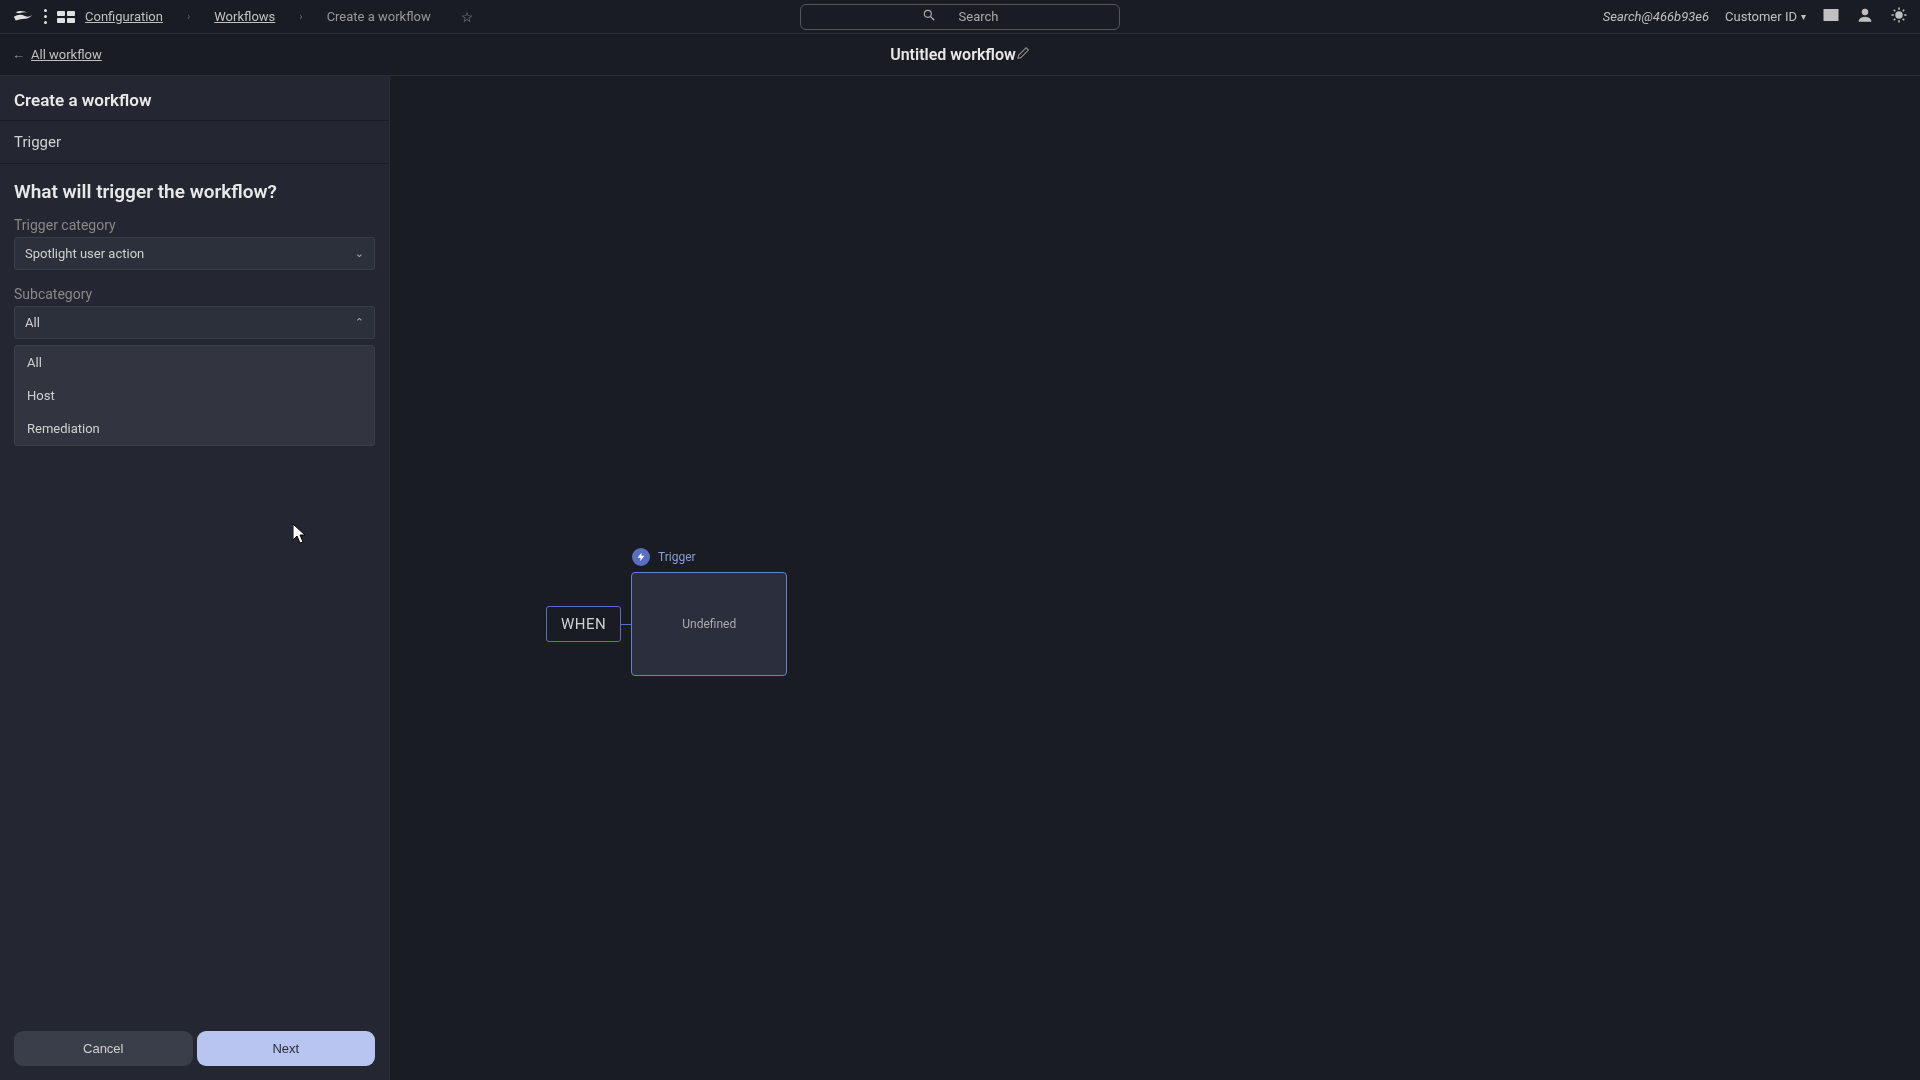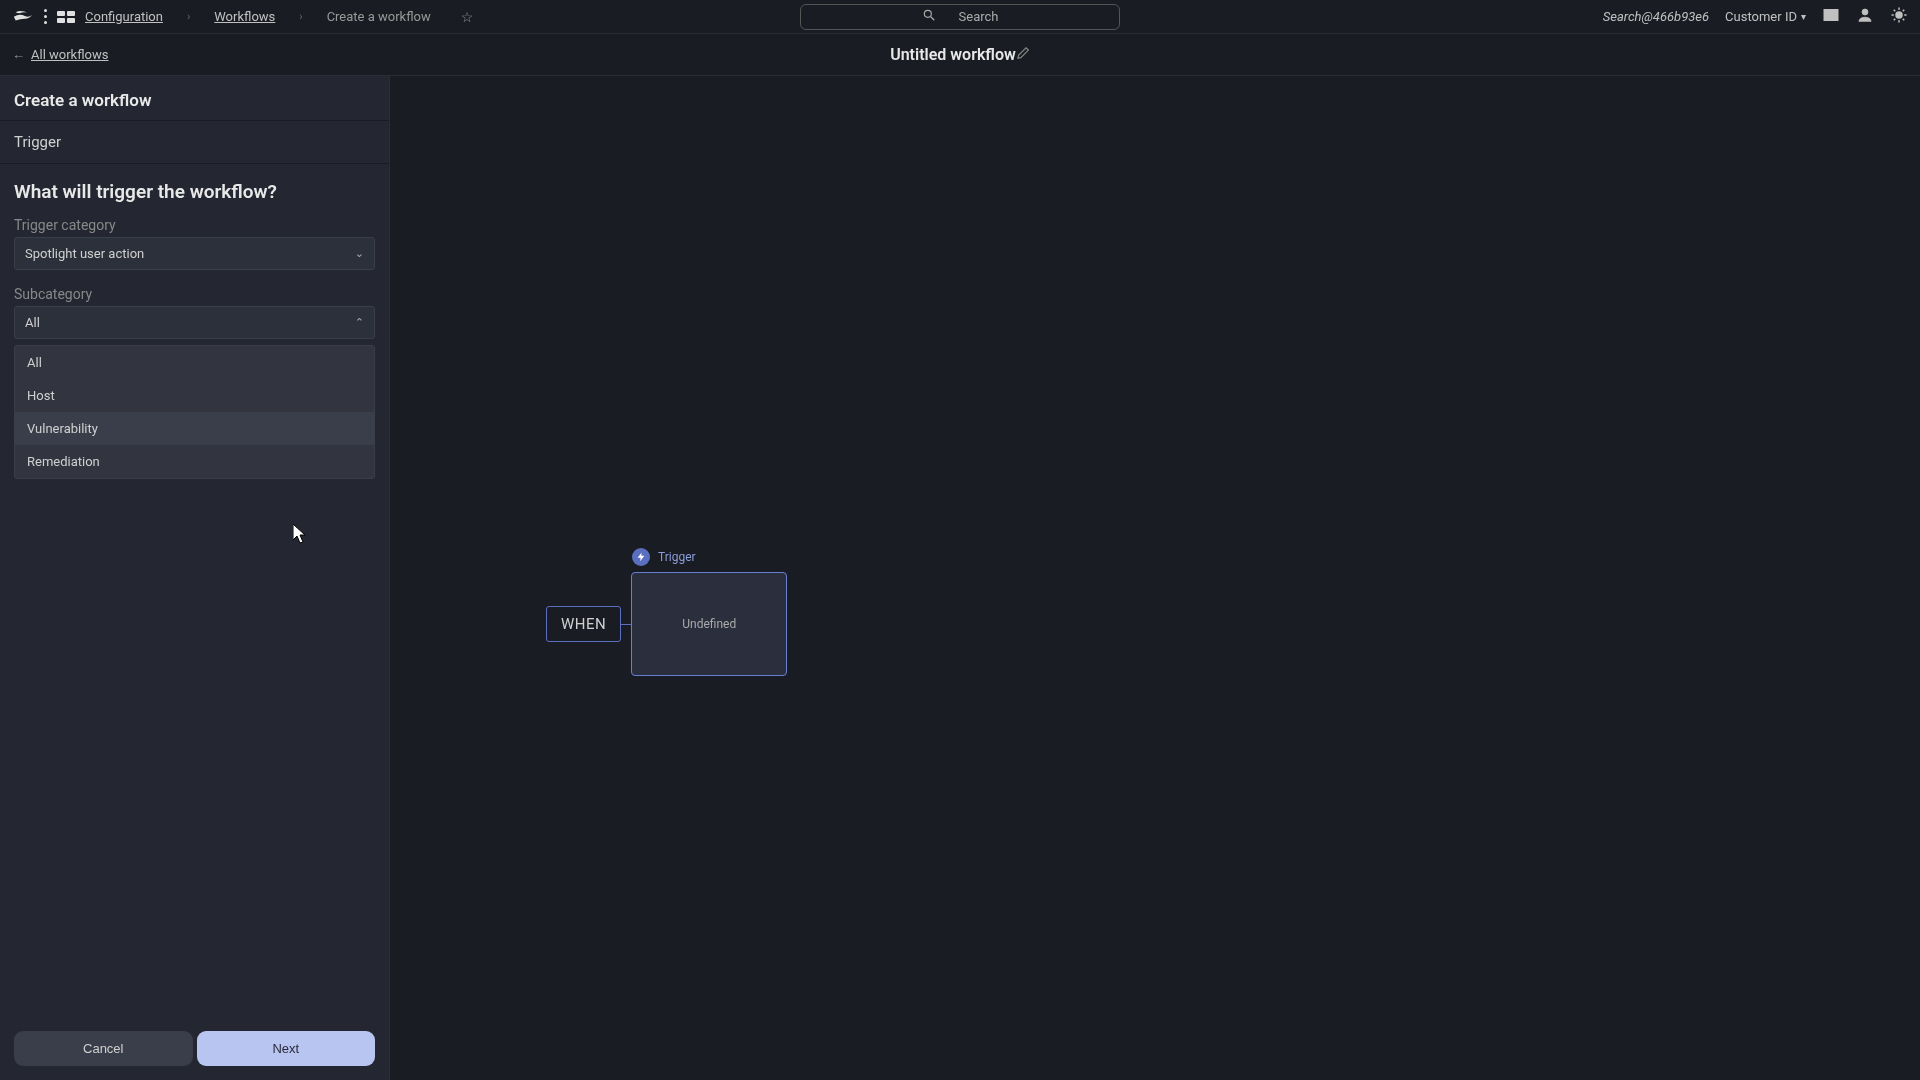--- a/index.html
+++ b/index.html
@@ -372,21 +372,21 @@
           <line x1="5" y1="19" x2="7" y2="17"></line>
           <line x1="17" y1="7" x2="19" y2="5"></line>
         </svg>
     </span>
   </div>
 </div>
 
 <div class="sub-header">
   <div class="back-link">
     <span class="arrow">←</span>
-    <a>All workflows</a>
+    <a>All workflow</a>
   </div>
   <div class="workflow-title">
     <span>Untitled workflow</span>
     <span class="edit-icon">
       <svg width="14" height="14" viewBox="0 0 24 24" fill="none" stroke="#888" stroke-width="2">
           <path d="M17 3 L21 7 L8 20 L3 21 L4 16 Z"></path>
         </svg>
     </span>
   </div>
 </div>
@@ -406,21 +406,20 @@
 
       <div class="field-label">Subcategory</div>
       <div class="select-box" style="margin-bottom:6px">
         <span>All</span>
         <span class="chev">⌃</span>
       </div>
 
       <div class="dropdown">
         <div class="dropdown-item">All</div>
         <div class="dropdown-item">Host</div>
-        <div class="dropdown-item hovered">Vulnerability</div>
         <div class="dropdown-item">Remediation</div>
       </div>
 
       <div class="cursor">
         <svg viewBox="0 0 16 20">
             <path d="M0 0 L0 16 L4 12 L7 19 L10 18 L7 11 L12 11 Z" fill="#fff" stroke="#000" stroke-width="1"></path>
           </svg>
       </div>
     </div>
 

